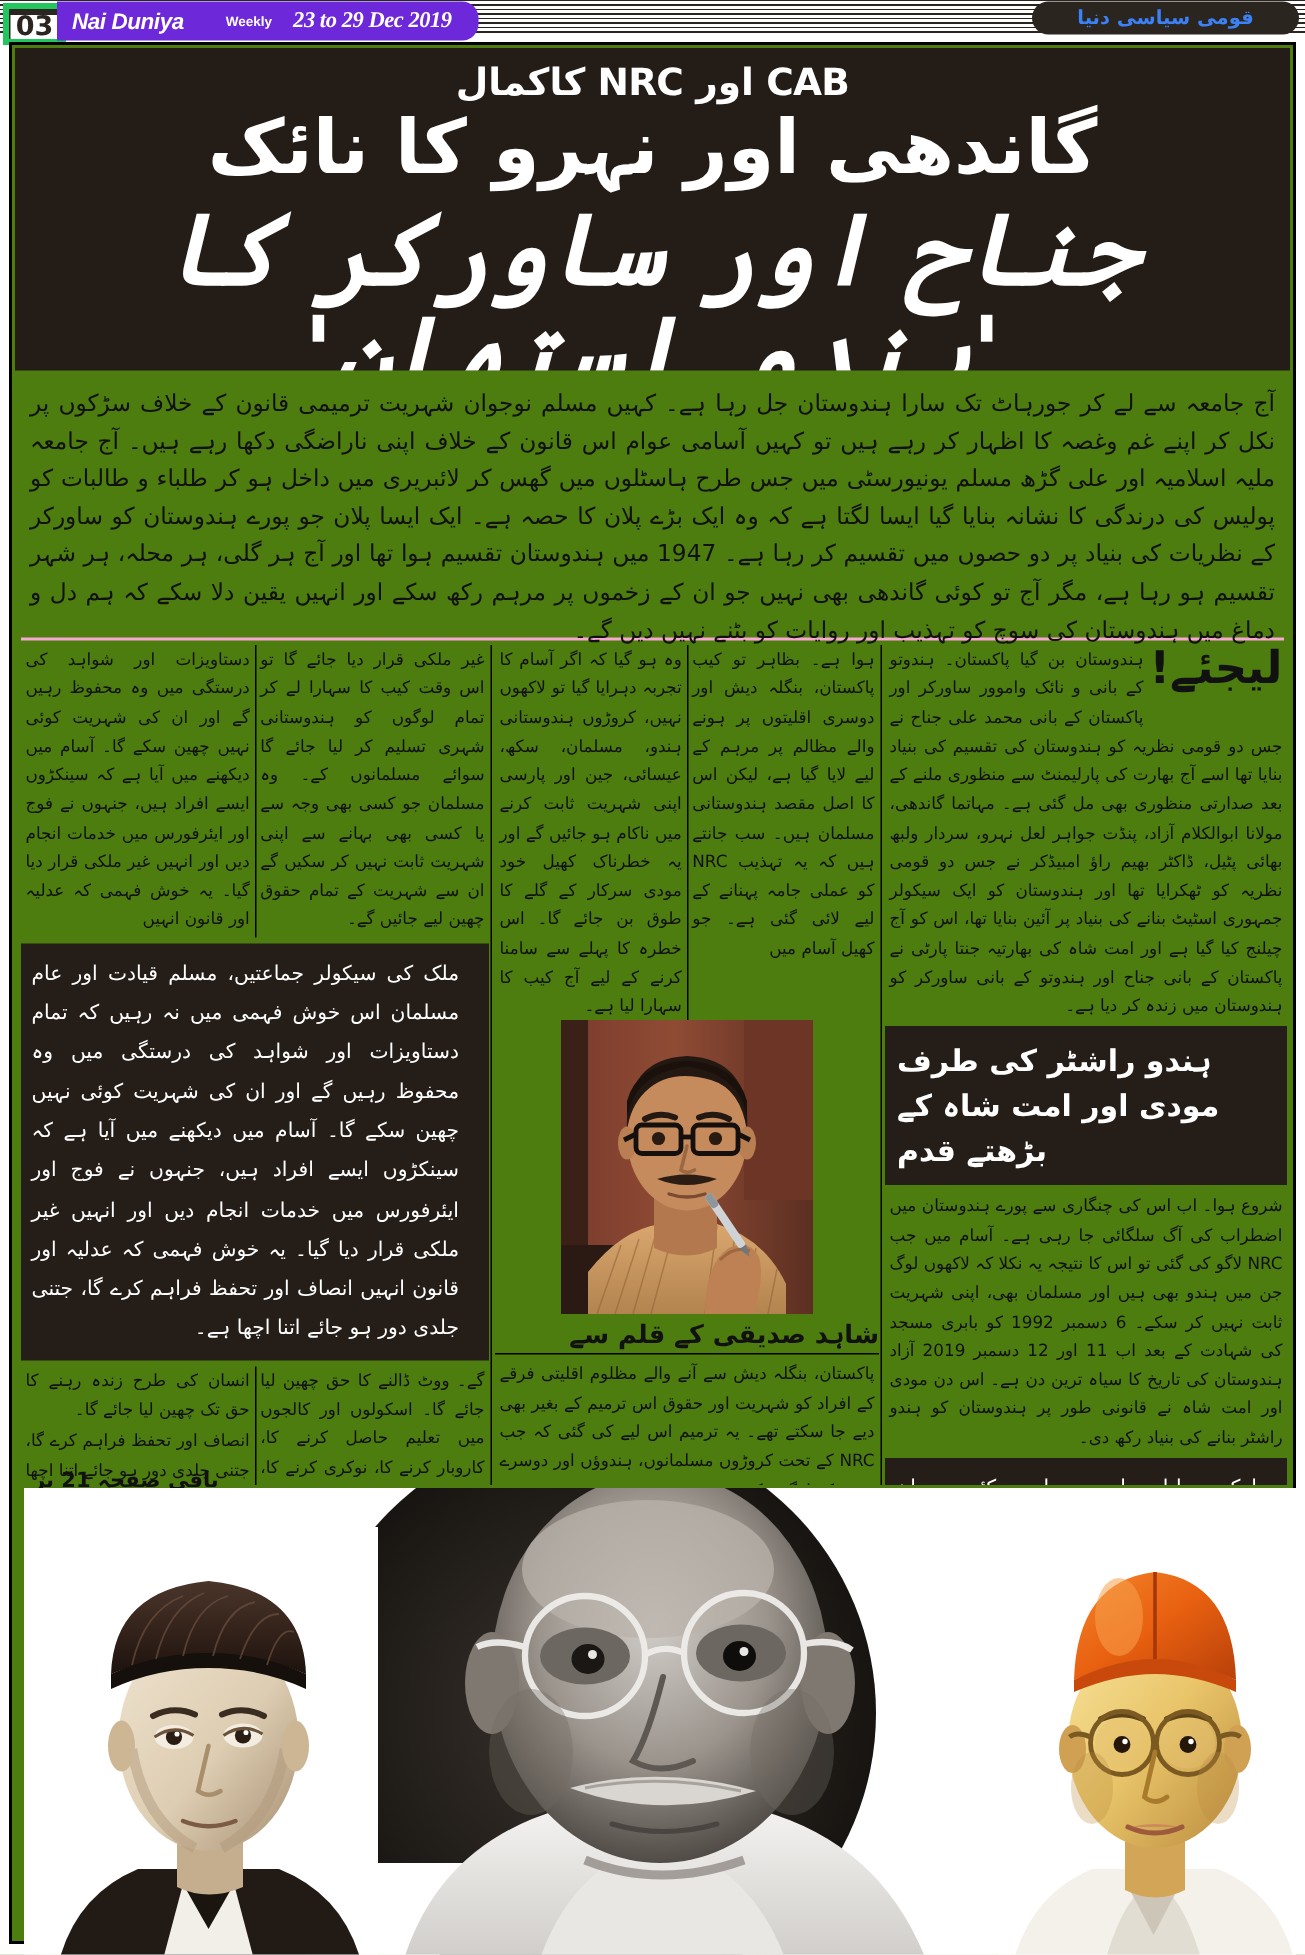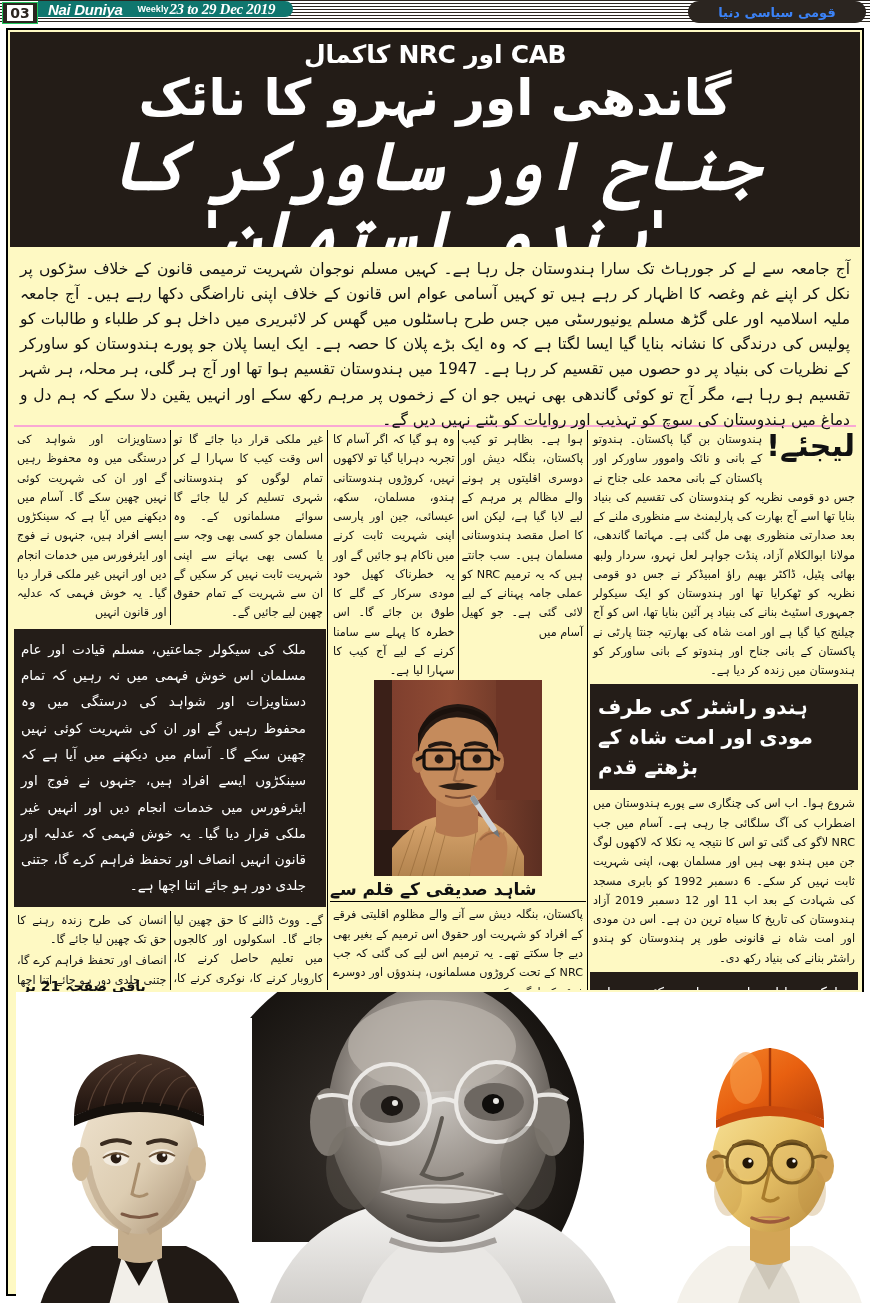--- a/index.html
+++ b/index.html
@@ -12,47 +12,47 @@
   .page{position:absolute;inset:0;background:#ffffff;}
 
   
   .masthead{position:absolute;left:0;top:0;width:870px;height:24px;}
   .mh-stripes{
     position:absolute;left:0;top:0;width:870px;height:24px;
     background:repeating-linear-gradient(to bottom,#2b2520 0px,#2b2520 1px,#ffffff 1px,#ffffff 3px);
   }
   .mh-pageno{
     position:absolute;left:2px;top:2px;width:34px;height:20px;
-    background:#2b2520;color:#fff;border:1px solid #22c55e;
-    display:flex;align-items:center;justify-content:center;
-    font-weight:bold;font-size:14px;direction:ltr;letter-spacing:0;
+    background:#2b2520;color:#fff;border:4px solid #22c55e;
+    display:flex;align-items:flex-end;justify-content:center;
+    font-weight:bold;font-size:18px;direction:ltr;letter-spacing:0;
   }
   .mh-pageno span{background:#fff;color:#2b2520;padding:0 3px;line-height:16px;}
   .mh-left{
-    position:absolute;left:38px;top:1px;height:16px;
-    background:#0f766e;color:#fff;
+    position:absolute;left:38px;top:1px;height:26px;
+    background:#6d28d9;color:#fff;
     border-radius:0 11px 11px 0;
     padding:0 18px 0 10px;
-    display:flex;align-items:center;gap:1px;direction:ltr;
+    display:flex;align-items:center;gap:14px;direction:ltr;
     font-family:"Liberation Sans",sans-serif;
   }
   .mh-left .t1{font-weight:bold;font-size:15px;font-style:italic;letter-spacing:-0.3px;}
   .mh-left .t2{font-weight:bold;font-size:9px;padding-left:14px;}
   .mh-left .t3{font-weight:bold;font-size:15px;font-style:italic;letter-spacing:-0.3px;font-family:Liberation Serif, serif;}
   .mh-right{
     position:absolute;right:4px;top:1px;height:22px;min-width:178px;
     background:#2b2520;color:#3b82f6;border-radius:11px;
     display:flex;align-items:center;justify-content:center;
     font-size:13px;font-weight:bold;letter-spacing:1px;
   }
 
   
   .frame{
     position:absolute;left:6px;top:28px;width:858px;height:1268px;
-    border:2px solid #000;box-sizing:border-box;background:#fef9c3;
+    border:2px solid #000;box-sizing:border-box;background:#4d7c0f;
   }
 
   
   .hl-block{
     position:absolute;left:2px;top:2px;width:850px;height:215px;
     background:#231c17;color:#fff;overflow:hidden;
   }
   .kicker{
     position:absolute;right:0;left:0;top:8px;text-align:center;
     font-size:25px;font-weight:bold;letter-spacing:-0.5px;
@@ -118,21 +118,21 @@
   }
 
   
   .author-wrap{width:100%;text-align:center;}
   .author-photo{
     width:168px;height:196px;margin:0 auto;display:block;
     position:relative;overflow:hidden;border:0;
     background:#6d4a3a;
   }
   .author-caption{
-    font-size:17px;font-weight:bold;text-align:left;
+    font-size:17px;font-weight:bold;text-align:right;
     padding:3px 0 2px 0;border-bottom:1px solid #000;margin-bottom:3px;
   }
 
   
   .portraits{
     position:absolute;left:8px;top:962px;width:848px;height:334px;
     overflow:hidden;background:#fff;
   }
   .p-jinnah{position:absolute;left:10px;top:26px;width:226px;height:306px;}
   .p-gandhi{position:absolute;left:188px;top:0px;width:470px;height:334px;}
@@ -195,21 +195,21 @@
         <div class="invhead">ہندو راشٹر کی طرف مودی اور امت شاہ کے بڑھتے قدم</div>
         <div class="body-txt">
           <p>شروع ہوا۔ اب اس کی چنگاری سے پورے ہندوستان میں اضطراب کی آگ سلگائی جا رہی ہے۔ آسام میں جب NRC لاگو کی گئی تو اس کا نتیجہ یہ نکلا کہ لاکھوں لوگ جن میں ہندو بھی ہیں اور مسلمان بھی، اپنی شہریت ثابت نہیں کر سکے۔ 6 دسمبر 1992 کو بابری مسجد کی شہادت کے بعد اب 11 اور 12 دسمبر 2019 آزاد ہندوستان کی تاریخ کا سیاہ ترین دن ہے۔ اس دن مودی اور امت شاہ نے قانونی طور پر ہندوستان کو ہندو راشٹر بنانے کی بنیاد رکھ دی۔</p>
         </div>
         <div class="invbox">لوک سبھا اور راجیہ سبھا میں کئی ممبران نے تو یہاں تک کہہ دیا کہ مودی سرکار ہندوستان کو پاکستان نہیں، دوسرا اسرائیل بنانا چاہتی ہے۔ آر ایس ایس کا رول ماڈل جناح کا پاکستان نہیں، نیتن یاہو کا اسرائیل ہے، جہاں فلسطینیوں کو دوسرے نمبر کا شہری بنا دیا گیا ہے۔</div>
 
       </div>
 
       <div class="col col-mid">
         <div class="body-txt twocol">
-          <p>ہوا ہے۔ بظاہر تو کیب پاکستان، بنگلہ دیش اور دوسری اقلیتوں پر ہونے والے مظالم پر مرہم کے لیے لایا گیا ہے، لیکن اس کا اصل مقصد ہندوستانی مسلمان ہیں۔ سب جانتے ہیں کہ یہ ترمیم NRC کو عملی جامہ پہنانے کے لیے لائی گئی ہے۔ جو کھیل آسام میں</p>
+          <p>ہوا ہے۔ بظاہر تو کیب پاکستان، بنگلہ دیش اور دوسری اقلیتوں پر ہونے والے مظالم پر مرہم کے لیے لایا گیا ہے، لیکن اس کا اصل مقصد ہندوستانی مسلمان ہیں۔ سب جانتے ہیں کہ یہ تہذیب NRC کو عملی جامہ پہنانے کے لیے لائی گئی ہے۔ جو کھیل آسام میں</p>
           <p>وہ ہو گیا کہ اگر آسام کا تجربہ دہرایا گیا تو لاکھوں نہیں، کروڑوں ہندوستانی ہندو، مسلمان، سکھ، عیسائی، جین اور پارسی اپنی شہریت ثابت کرنے میں ناکام ہو جائیں گے اور یہ خطرناک کھیل خود مودی سرکار کے گلے کا طوق بن جائے گا۔ اس خطرہ کا پہلے سے سامنا کرنے کے لیے آج کیب کا سہارا لیا ہے۔</p>
         </div>
 
         <div class="author-wrap">
           <div class="author-photo">
             <svg width="168" height="196" viewBox="0 0 168 196" aria-hidden="true">
               <defs>
                 <linearGradient id="bgw" x1="0" y1="0" x2="1" y2="0">
                   <stop offset="0%" stop-color="#7a3b2c"></stop>
                   <stop offset="45%" stop-color="#8f4b34"></stop>

